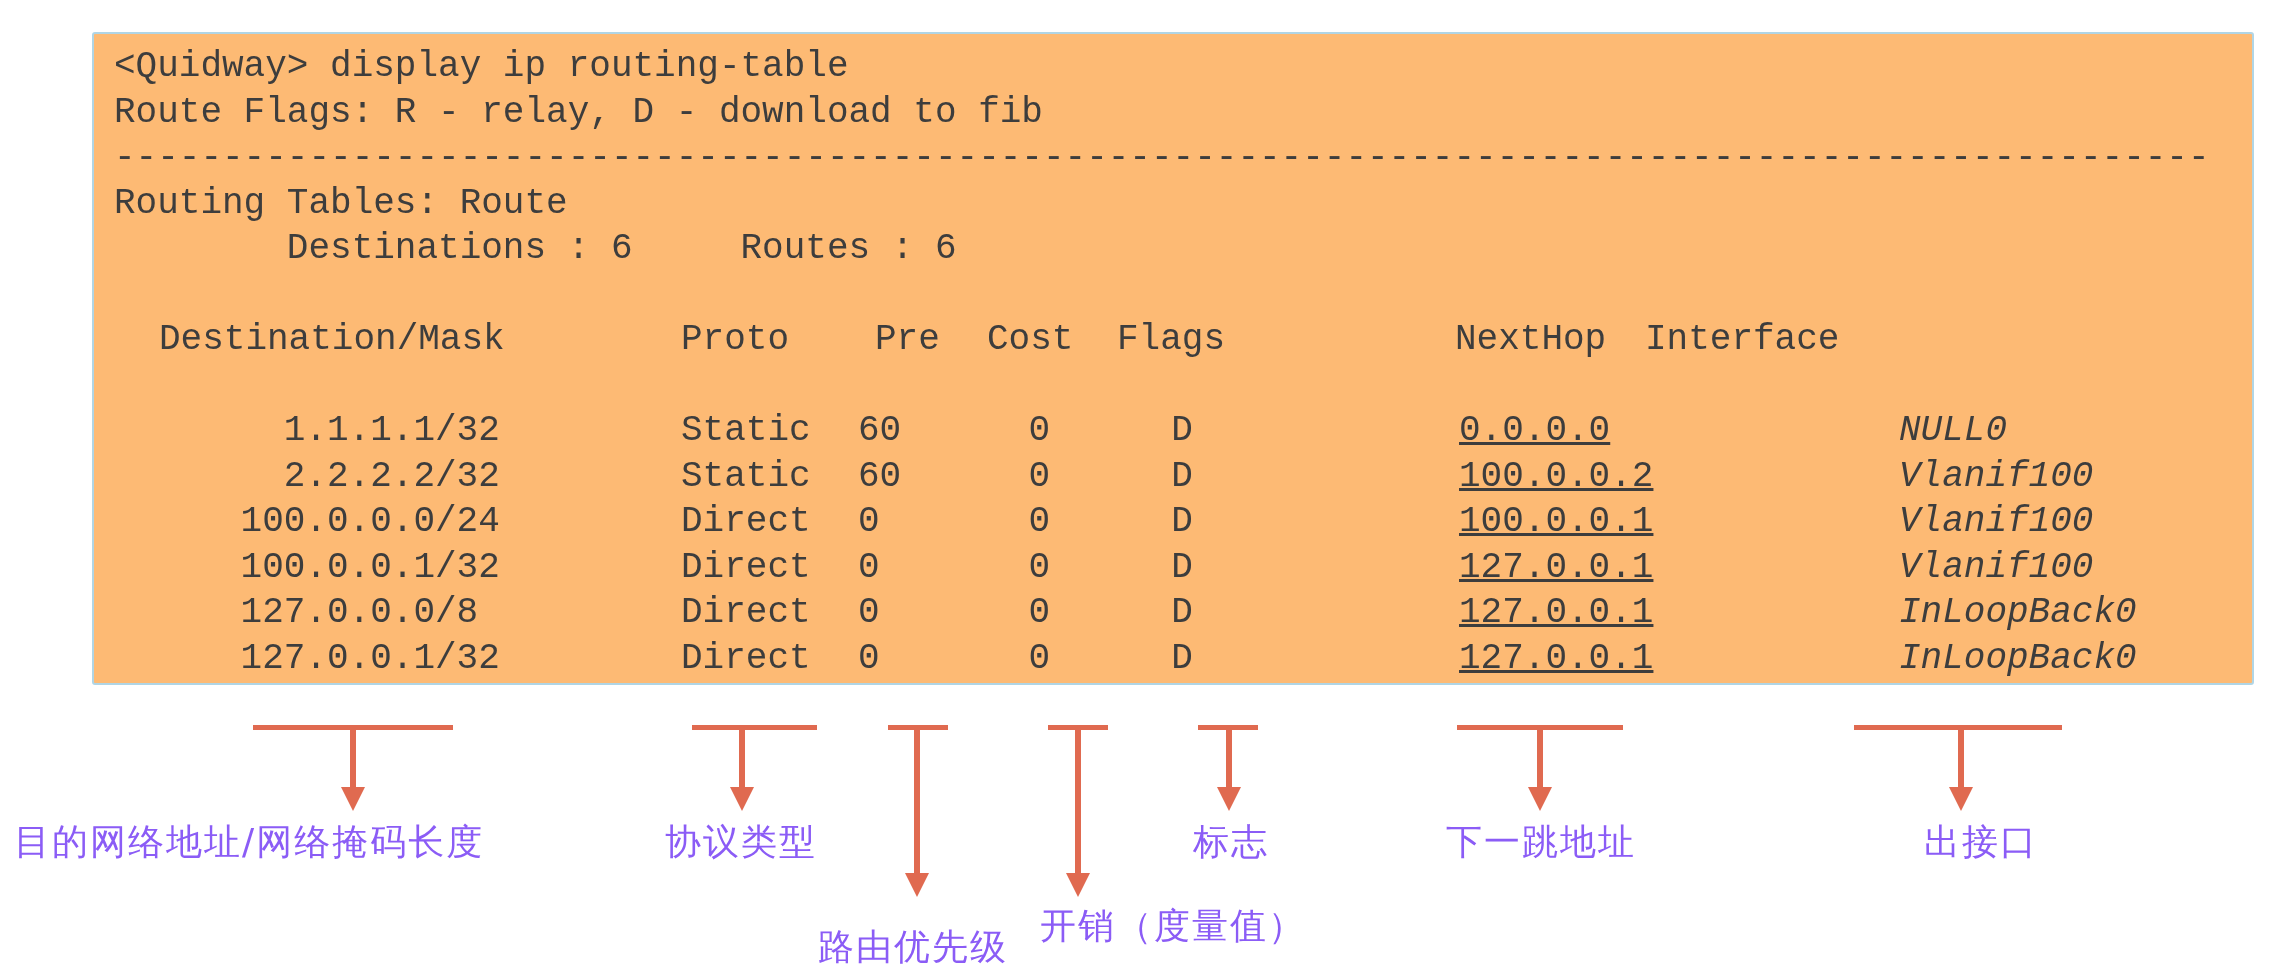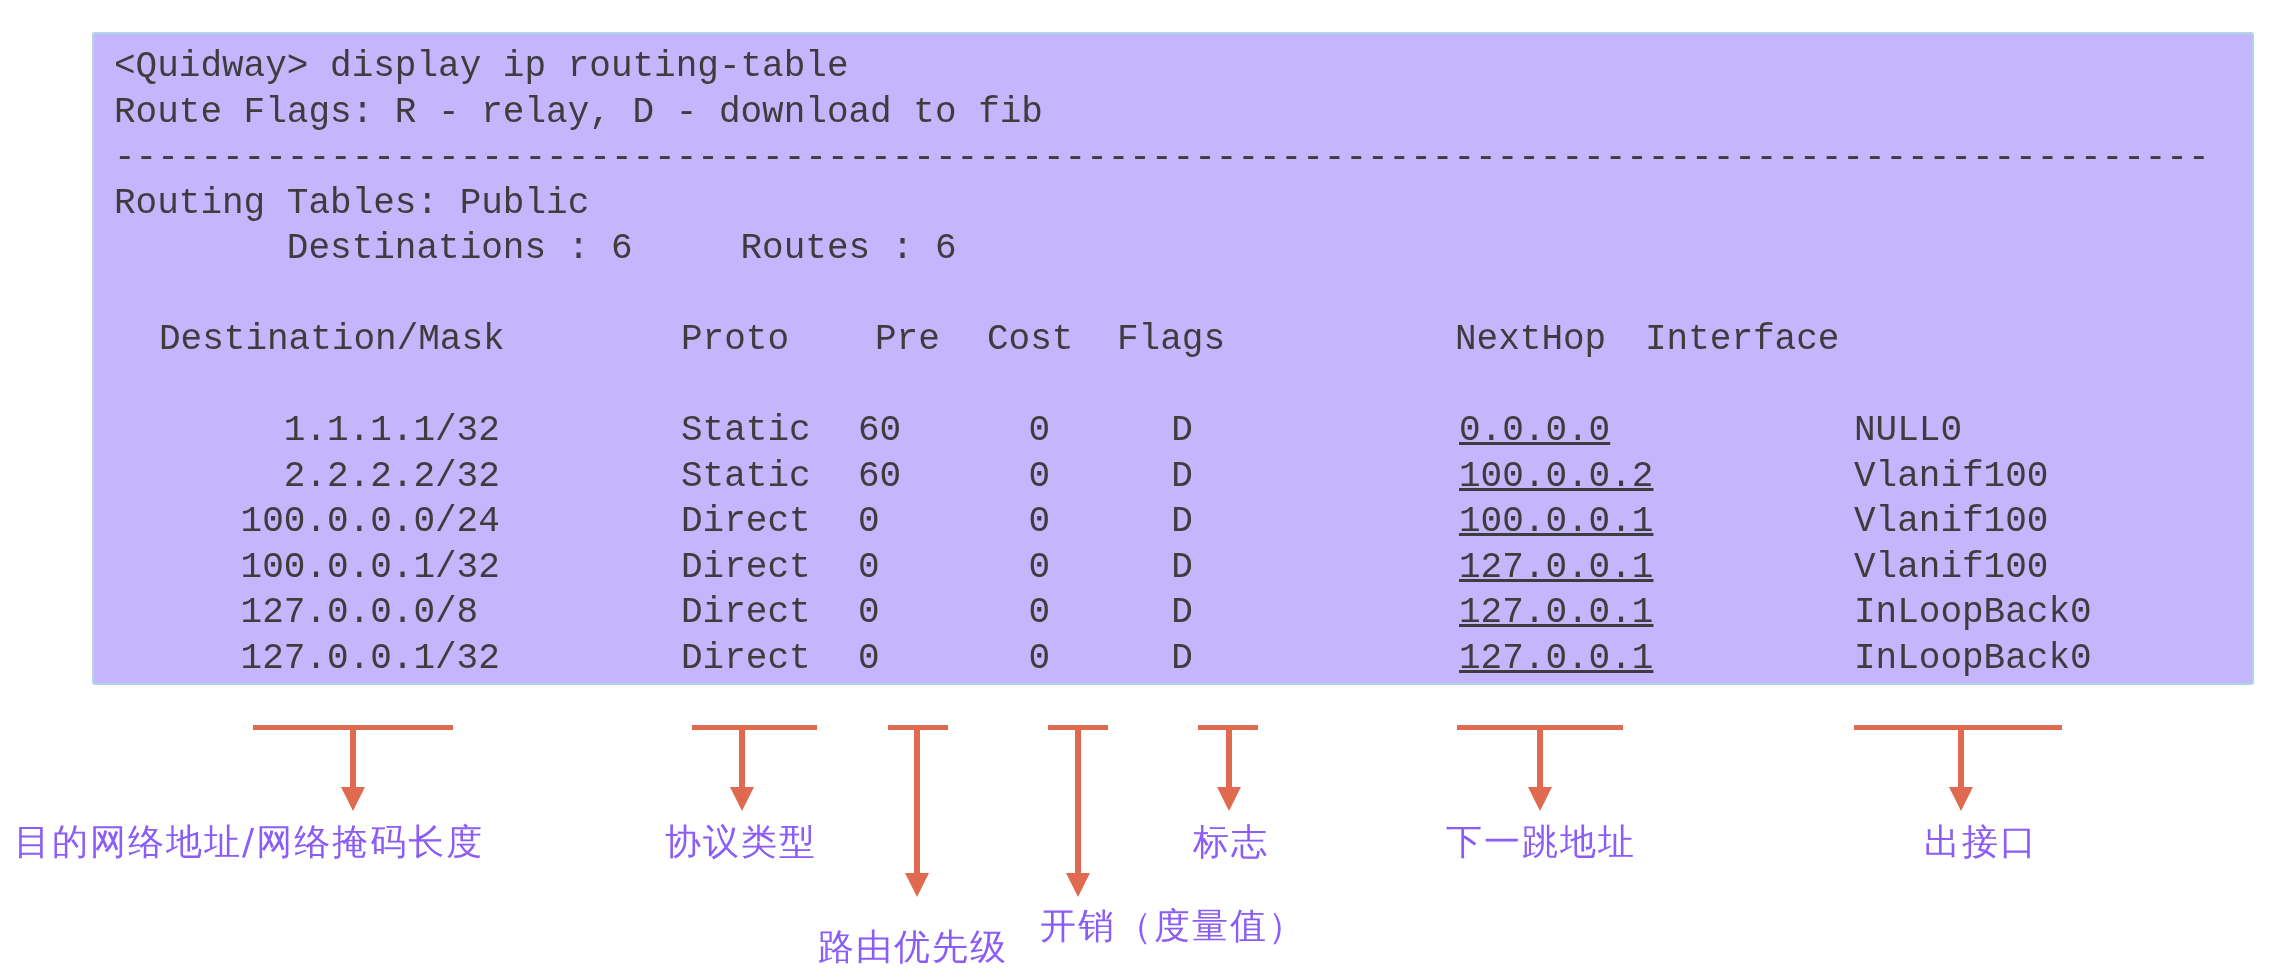--- a/index.html
+++ b/index.html
@@ -2,40 +2,40 @@
 <html><head>
 <meta charset="utf-8">
 <style>
   html,body{margin:0;padding:0;background:#ffffff;}
   body{width:2289px;height:979px;overflow:hidden;
        font-family:"Liberation Sans","DejaVu Sans",sans-serif;}
   .stage{position:relative;width:2289px;height:979px;background:#ffffff;}
 
   
   .panel{position:absolute;left:92px;top:32px;width:2162px;height:653px;
-         background:#c4b5fd;border:2px solid #b0d5e5;border-radius:3px;
+         background:#fdba74;border:2px solid #b0d5e5;border-radius:3px;
          box-sizing:border-box;padding:10px 0 0 20px;overflow:hidden;}
   .tline{position:relative;height:45.5px;line-height:45.5px;white-space:pre;
          font-family:"Liberation Mono","DejaVu Sans Mono",monospace;
          font-size:36px;color:#3d3d3d;}
   .tline .c,.tline .h{position:absolute;top:0;height:45.5px;line-height:45.5px;
          white-space:pre;}
   
   .hd-dest{left:45px;}  .hd-proto{left:567px;} .hd-pre{left:761px;}
   .hd-cost{left:873px;} .hd-flags{left:1003px;}.hd-nh{left:1341px;}
   .hd-if{left:1531px;}
   
   .c.net  {left:0;width:321px;text-align:right;}
   .c.mask {left:321px;}
   .c.proto{left:567px;}
   .c.pre  {left:744px;width:60px;text-align:left;}
   .c.cost {left:876px;width:60px;text-align:right;}
   .c.flags{left:1040px;width:56px;text-align:center;}
   .c.nh   {left:1345px;text-decoration:underline;}
-  .c.if   {left:1740px;}
+  .c.if   {left:1785px;font-style:italic;}
 
   
   .ann{position:absolute;top:725px;height:180px;}
   .ann .bar{position:absolute;left:0;top:0;width:100%;height:5px;background:#e06a50;}
   .ann .stem{position:absolute;top:0;width:6px;height:62px;background:#e06a50;}
   .ann .head{position:absolute;top:62px;width:0;height:0;
              border-left:12px solid transparent;border-right:12px solid transparent;
              border-top:24px solid #e06a50;}
   .ann.long .stem{height:148px;}
   .ann.long .head{top:148px;}
@@ -61,21 +61,21 @@
 </style>
 </head>
 <body>
 
 <div class="stage">
 
   <div class="panel">
     <div class="tline">&lt;Quidway&gt; display ip routing-table</div>
     <div class="tline">Route Flags: R - relay, D - download to fib</div>
     <div class="tline">-------------------------------------------------------------------------------------------------</div>
-    <div class="tline">Routing Tables: Public</div>
+    <div class="tline">Routing Tables: Route</div>
     <div class="tline">        Destinations : 6     Routes : 6</div>
     <div class="tline"></div>
 
     <div class="tline">
       <span class="h hd-dest">Destination/Mask</span>
       <span class="h hd-proto">Proto</span>
       <span class="h hd-pre">Pre</span>
       <span class="h hd-cost">Cost</span>
       <span class="h hd-flags">Flags</span>
       <span class="h hd-nh">NextHop</span>

